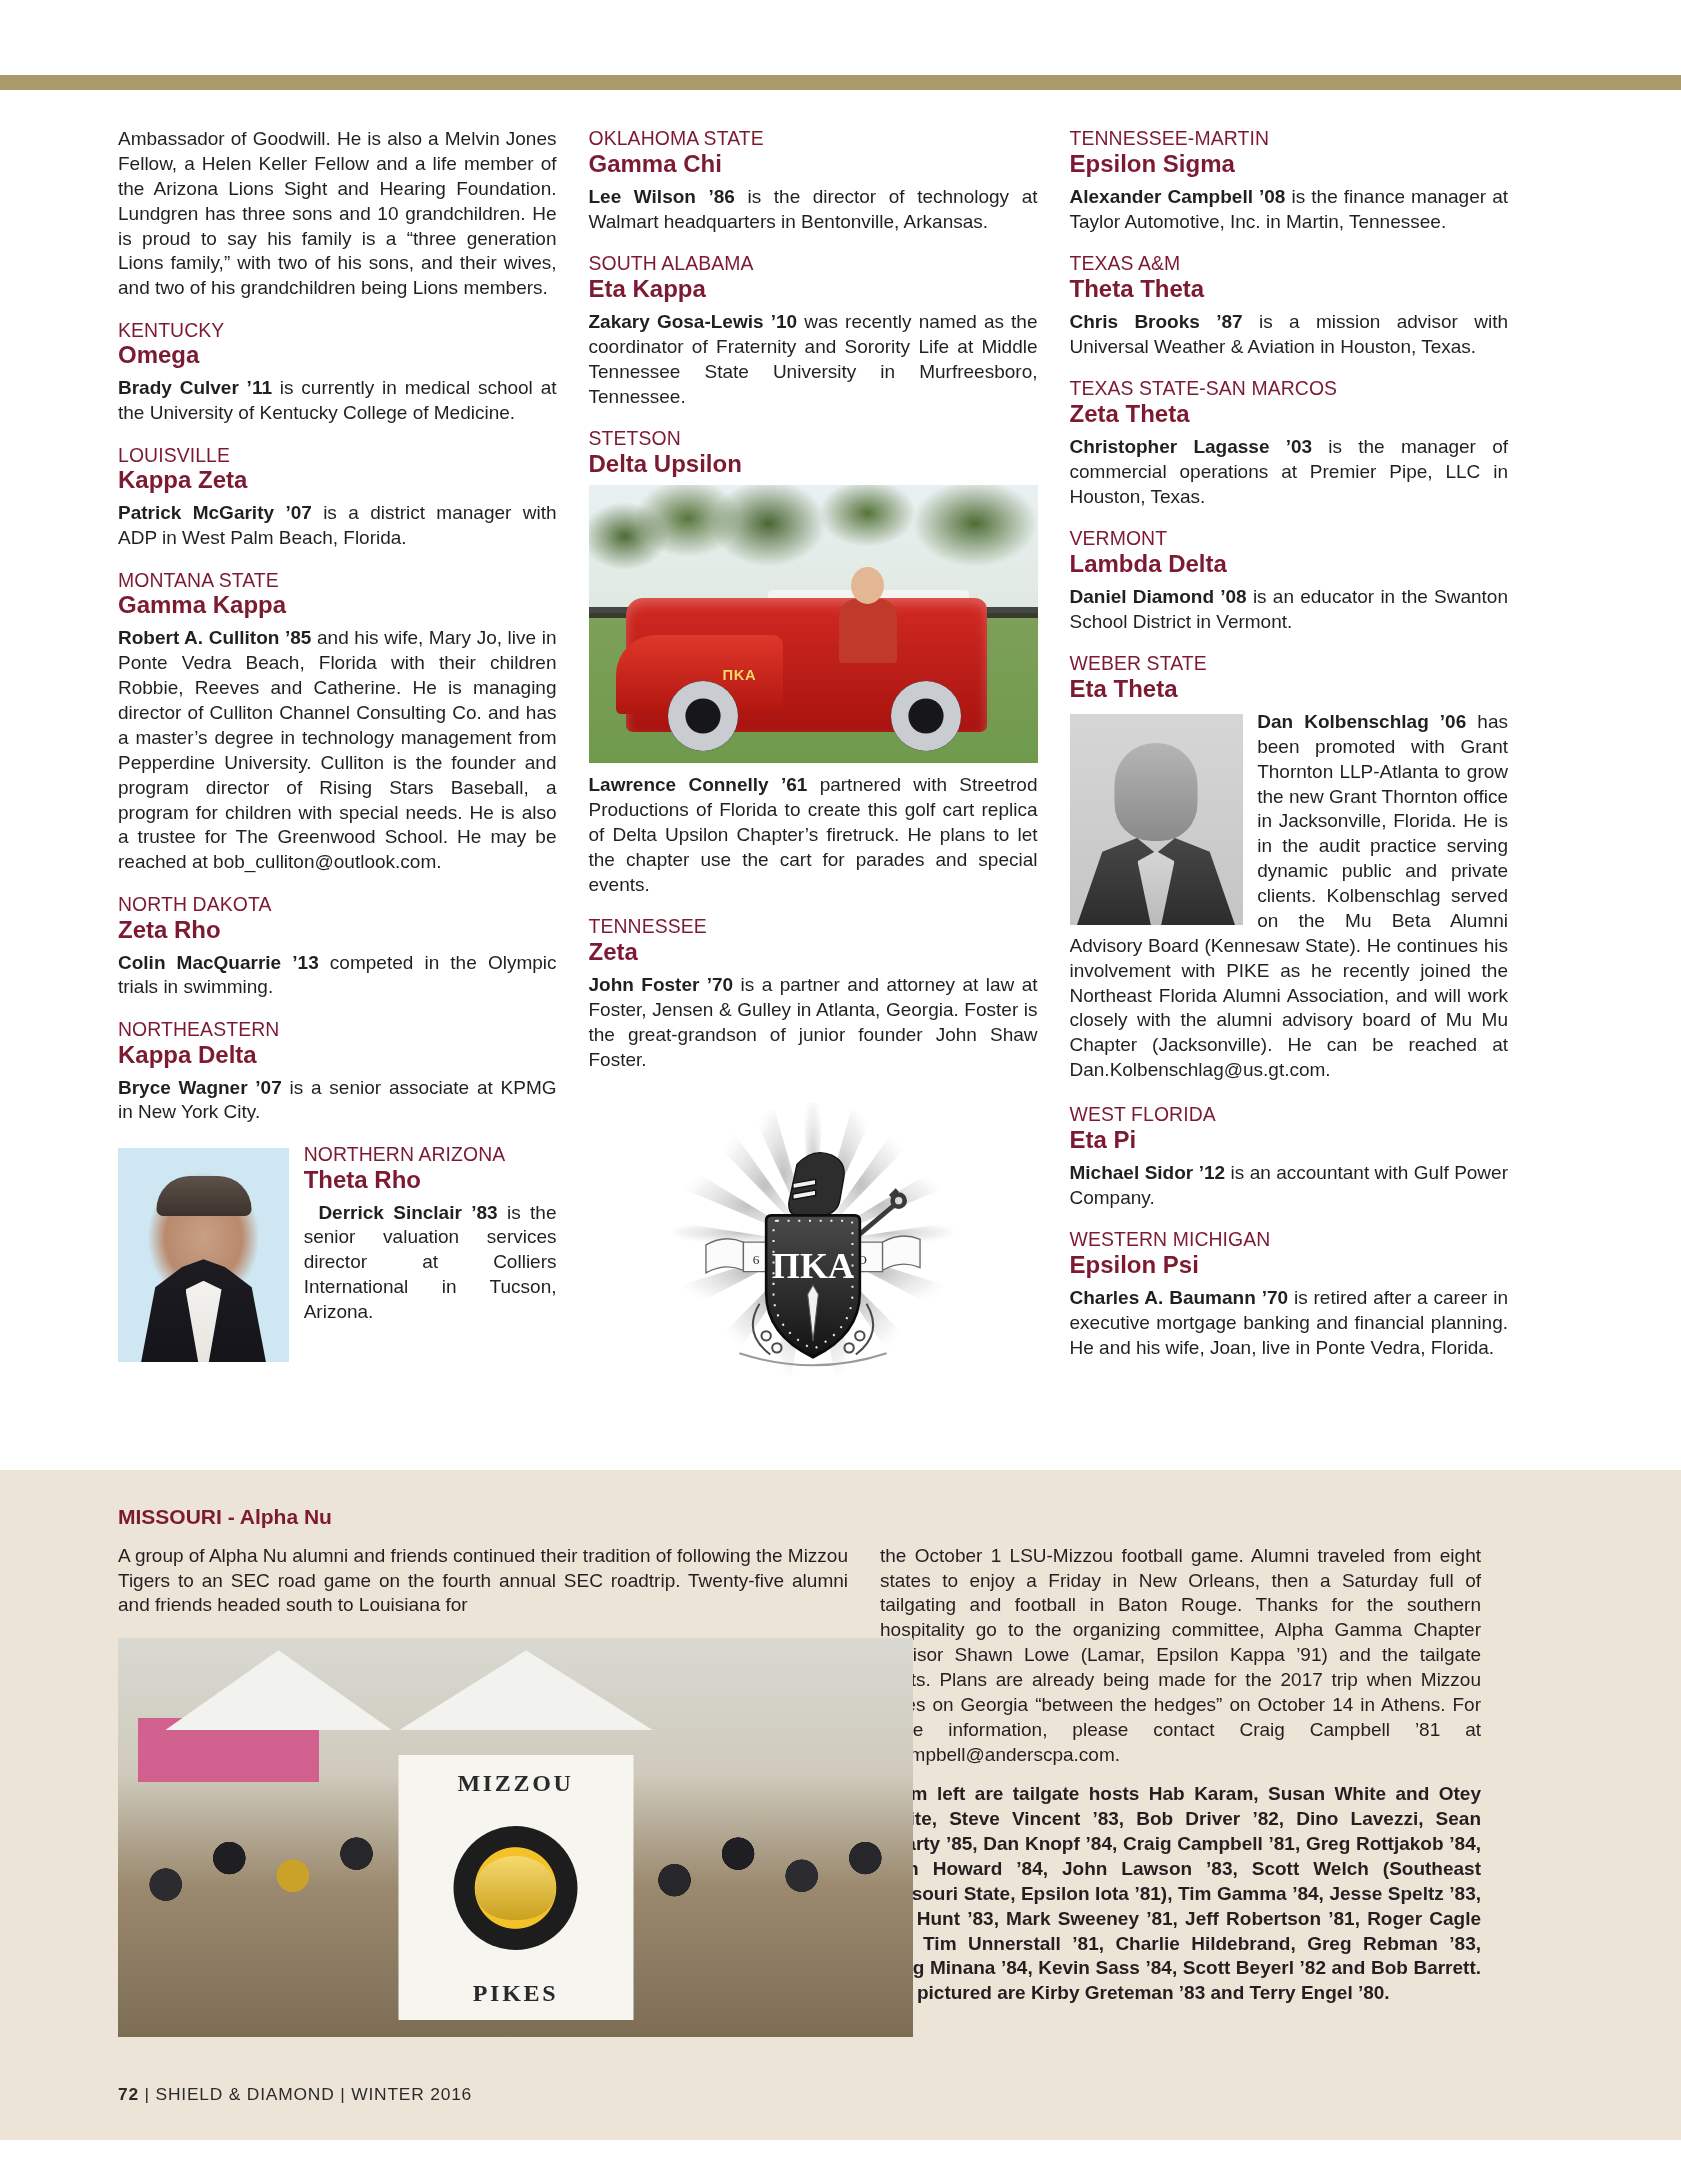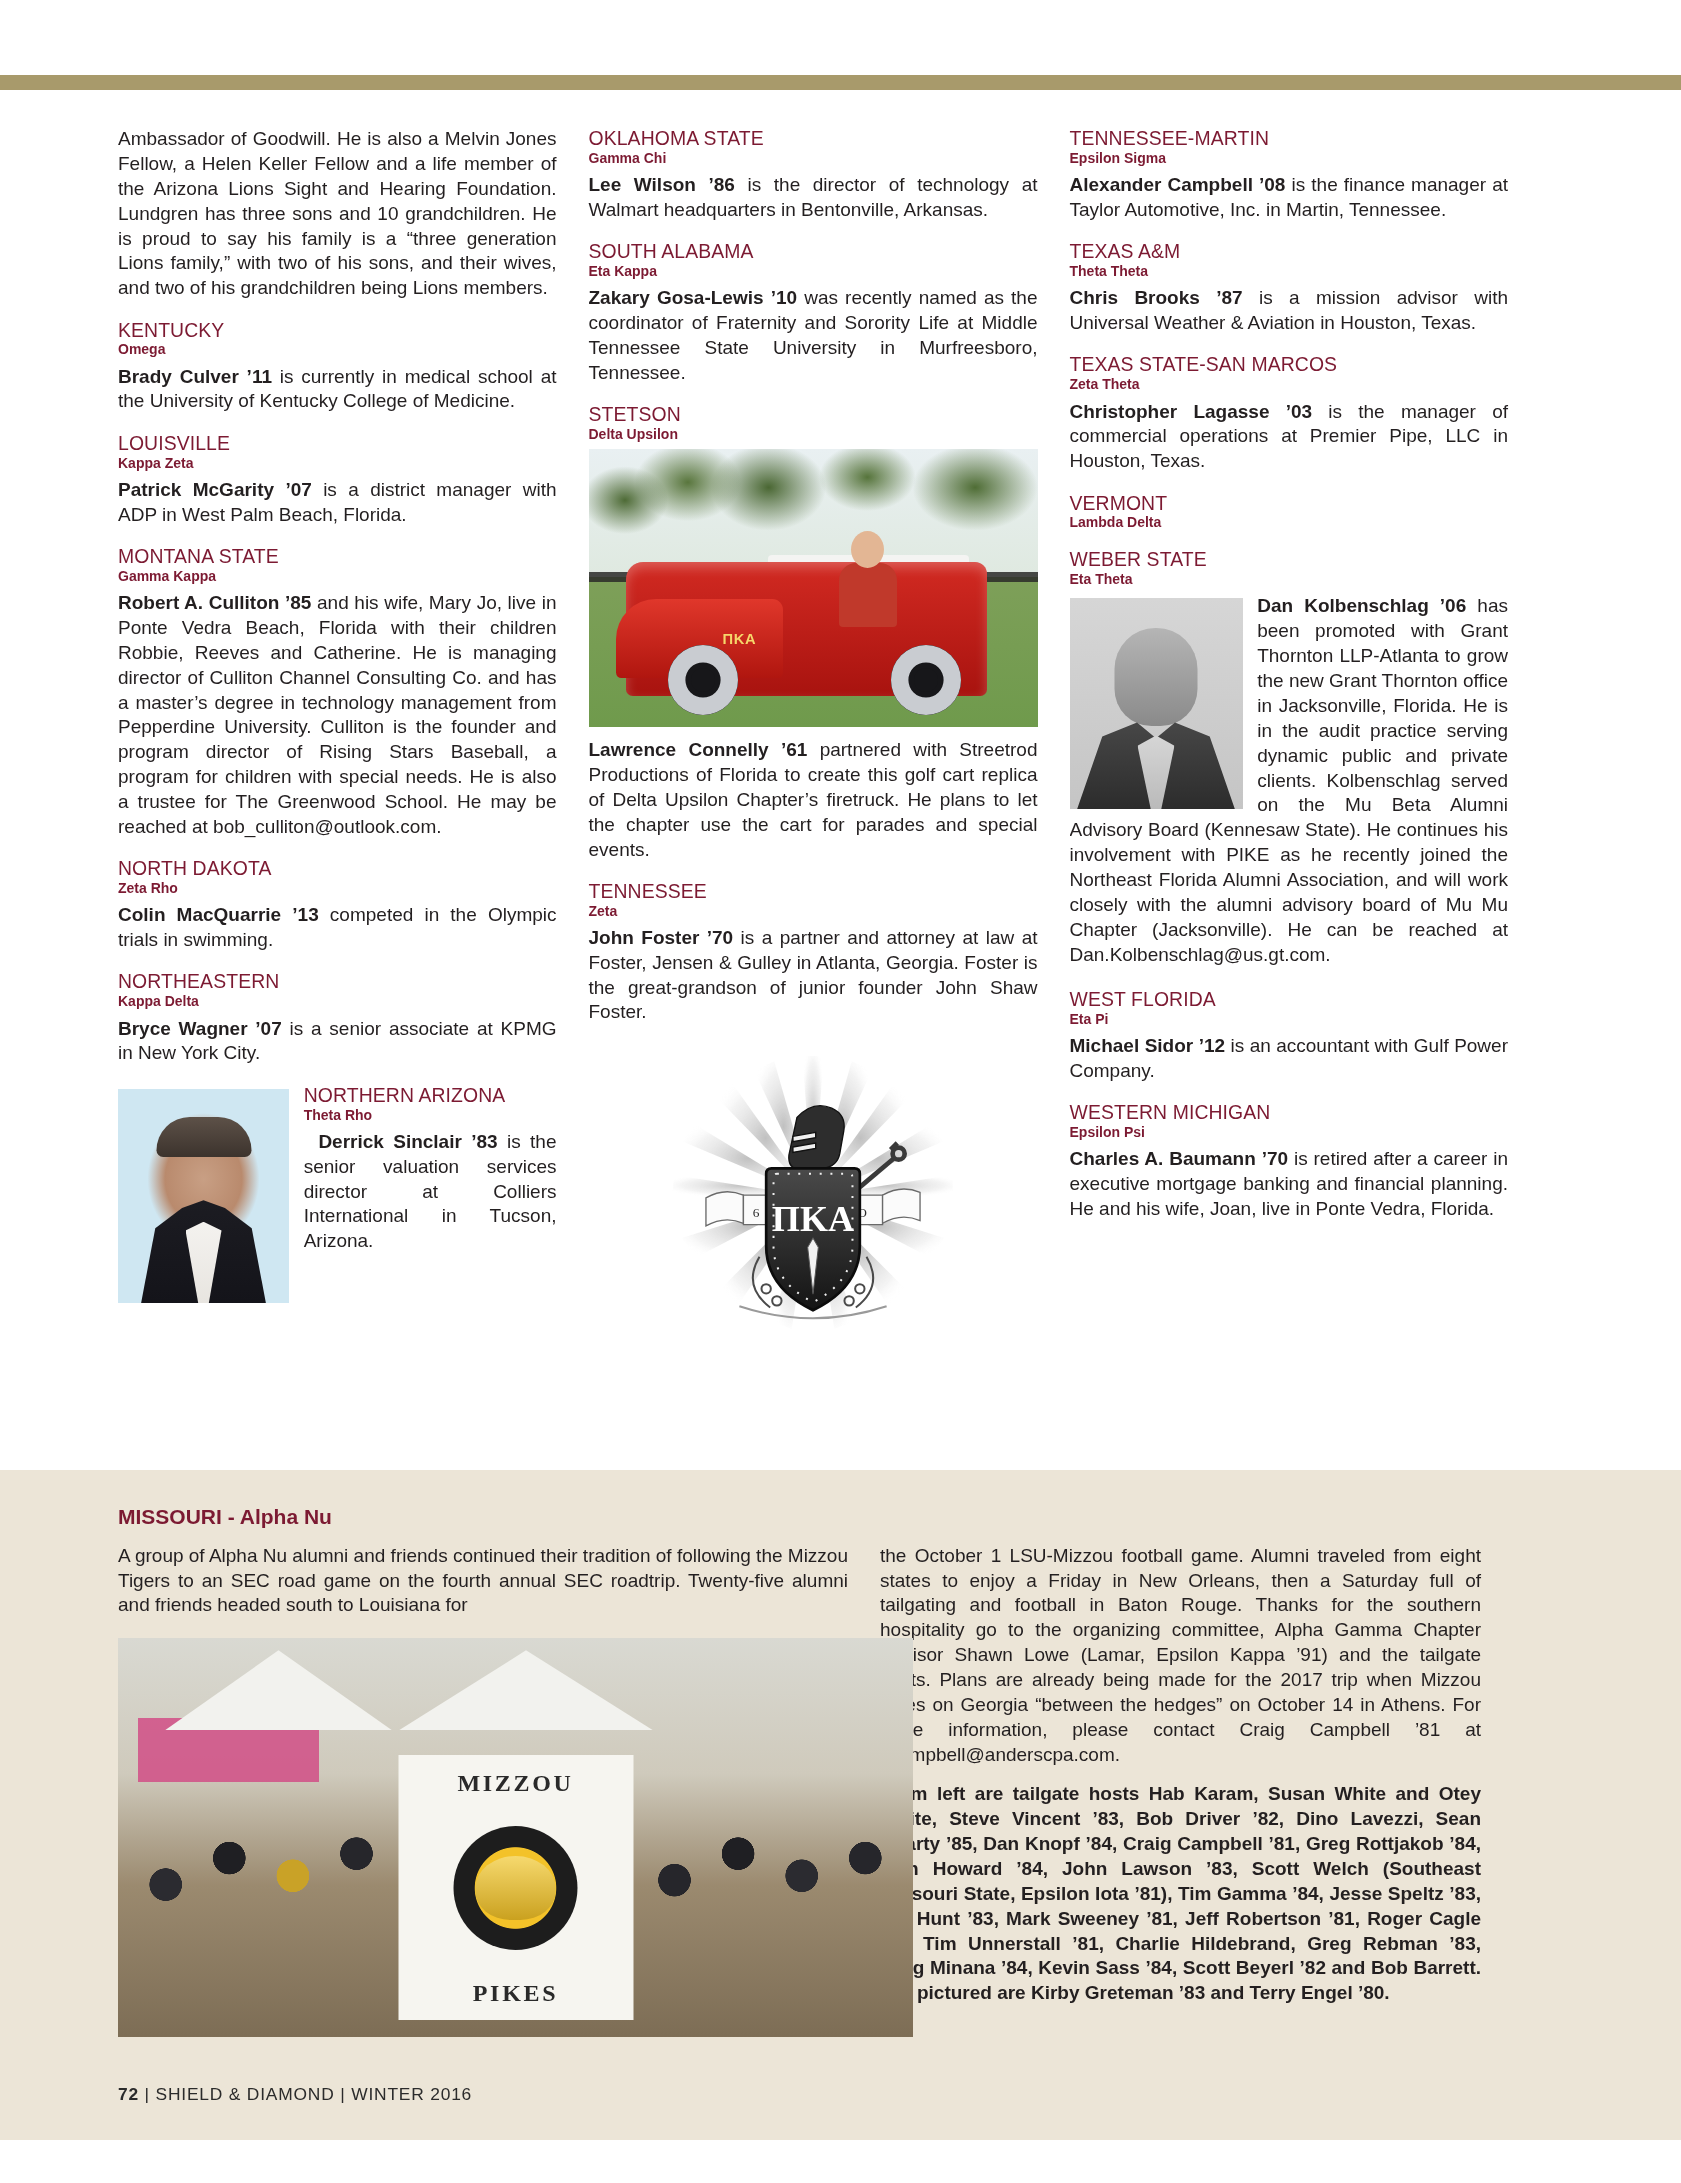--- a/index.html
+++ b/index.html
@@ -30,21 +30,21 @@
     color:#7c1a32;
     font-size:19.4px;
     font-weight:normal;
     letter-spacing:0.1px;
     line-height:1.18;
     margin-top:17.4px;
   }
   h2.school:first-child { margin-top:0; }
   h3.chapter {
     color:#7c1a32;
-    font-size:14px;
+    font-size:24px;
     font-weight:bold;
     line-height:1.18;
     margin-bottom:6.7px;
   }
   p.entry {
     font-size:19px;
     line-height:1.31;
     text-align:justify;
     margin-bottom:2.7px;
     -webkit-hyphens:auto; hyphens:auto;
@@ -404,20 +404,21 @@
     <h2 class="school">TEXAS A&amp;M</h2>
     <h3 class="chapter">Theta Theta</h3>
     <p class="entry"><span class="nm">Chris Brooks ’87</span><span> is a mission advisor with Universal Weather &amp; Aviation in Houston, Texas.</span></p>
 
     <h2 class="school">TEXAS STATE-SAN MARCOS</h2>
     <h3 class="chapter">Zeta Theta</h3>
     <p class="entry"><span class="nm">Christopher Lagasse ’03</span><span> is the manager of commercial operations at Premier Pipe, LLC in Houston, Texas.</span></p>
 
     <h2 class="school">VERMONT</h2>
     <h3 class="chapter">Lambda Delta</h3>
+    <p class="entry"><span class="nm">Daniel Diamond ’08</span><span> is an educator in the Swanton School District in Vermont.</span></p>
 
     <h2 class="school">WEBER STATE</h2>
     <h3 class="chapter">Eta Theta</h3>
     <div style="overflow:hidden">
       <div class="photo photo-headshot-kolben">
         <div class="kb-head"></div>
         <div class="kb-torso"></div>
         <div class="kb-shirt"></div>
       </div>
       <p class="entry"><span class="nm">Dan Kolbenschlag ’06</span><span> has been promoted with Grant Thornton LLP-Atlanta to grow the new Grant Thornton office in Jacksonville, Florida. He is in the audit practice serving dynamic public and private clients. Kolbenschlag served on the Mu Beta Alumni Advisory Board (Kennesaw State). He continues his involvement with PIKE as he recently joined the Northeast Florida Alumni Association, and will work closely with the alumni advisory board of Mu Mu Chapter (Jacksonville). He can be reached at </span><span class="em">Dan.Kolbenschlag@us.gt.com.</span></p>

